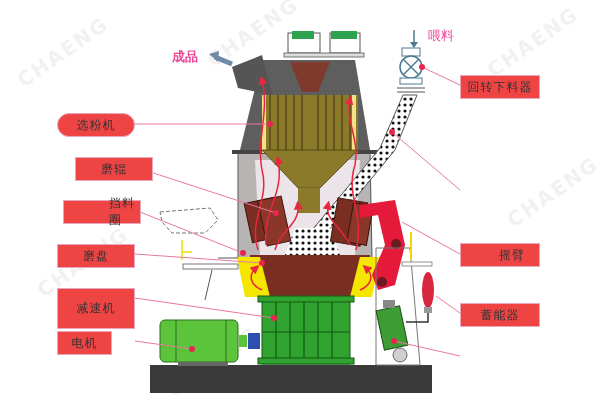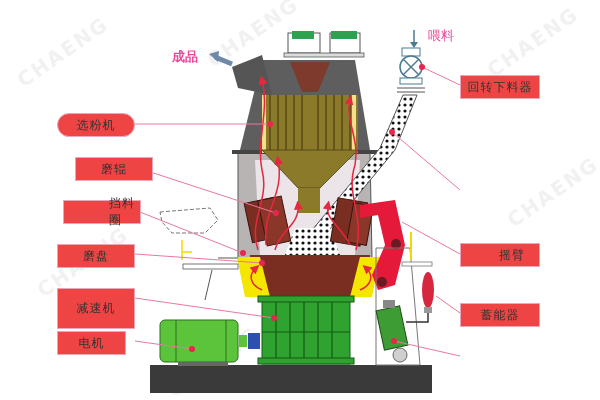--- a/index.html
+++ b/index.html
@@ -191,18 +191,18 @@
   </svg>
 
   <div class="free-label" style="left:172px;top:48px;font-weight:bold;">成品</div>
   <div class="free-label" style="left:428px;top:27px;">喂料</div>
 
   <div class="label-box" style="left:57px;top:113px;width:78px;height:24px;border-radius:12px;">选粉机</div>
   <div class="label-box" style="left:57px;top:157px;width:78px;height:24px;margin-left:18px;">磨辊</div>
   <div class="label-box" style="left:63px;top:200px;width:78px;height:24px;padding-left:45px;">挡料圈</div>
   <div class="label-box" style="left:57px;top:244px;width:78px;height:24px;">磨盘</div>
   <div class="label-box" style="left:57px;top:288px;width:78px;height:41px;">减速机</div>
-  <div class="label-box" style="left:57px;top:331px;width:69px;height:24px;font-family:Liberation Mono, monospace;">电机</div>
+  <div class="label-box" style="left:57px;top:331px;width:55px;height:24px;font-family:Liberation Mono, monospace;">电机</div>
 
   <div class="label-box" style="left:460px;top:75px;width:80px;height:24px;">回转下料器</div>
   <div class="label-box" style="left:460px;top:243px;width:80px;height:24px;padding-left:24px;">摇臂</div>
   <div class="label-box" style="left:460px;top:303px;width:80px;height:24px;">蓄能器</div>
 </div>
 
 </body></html>

